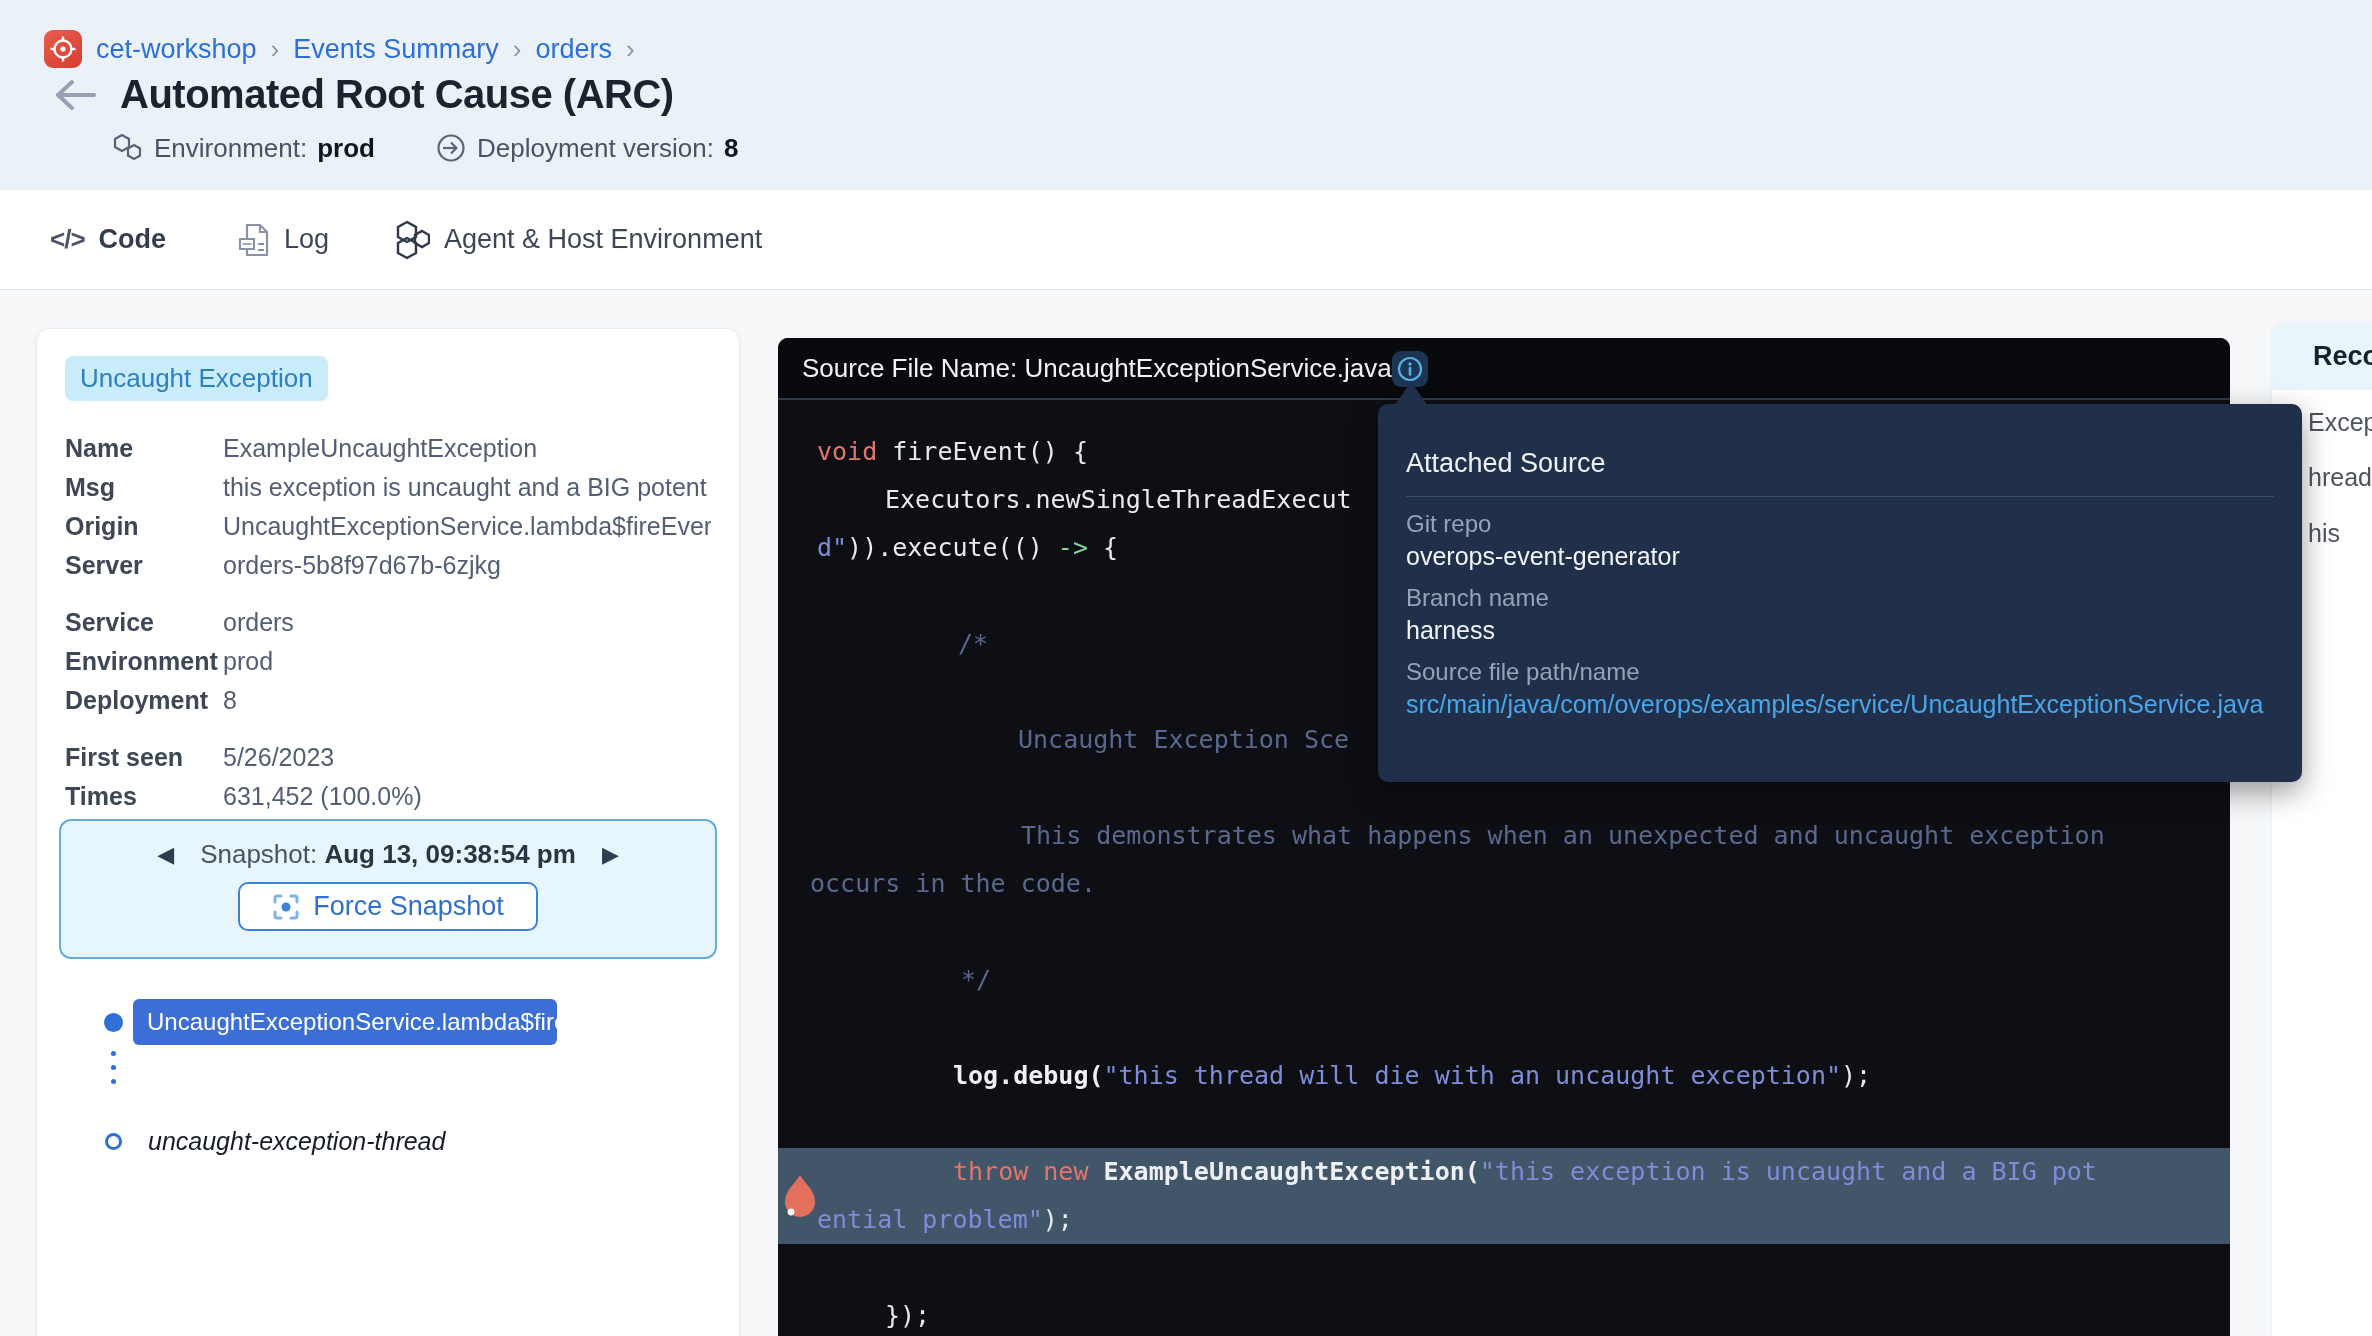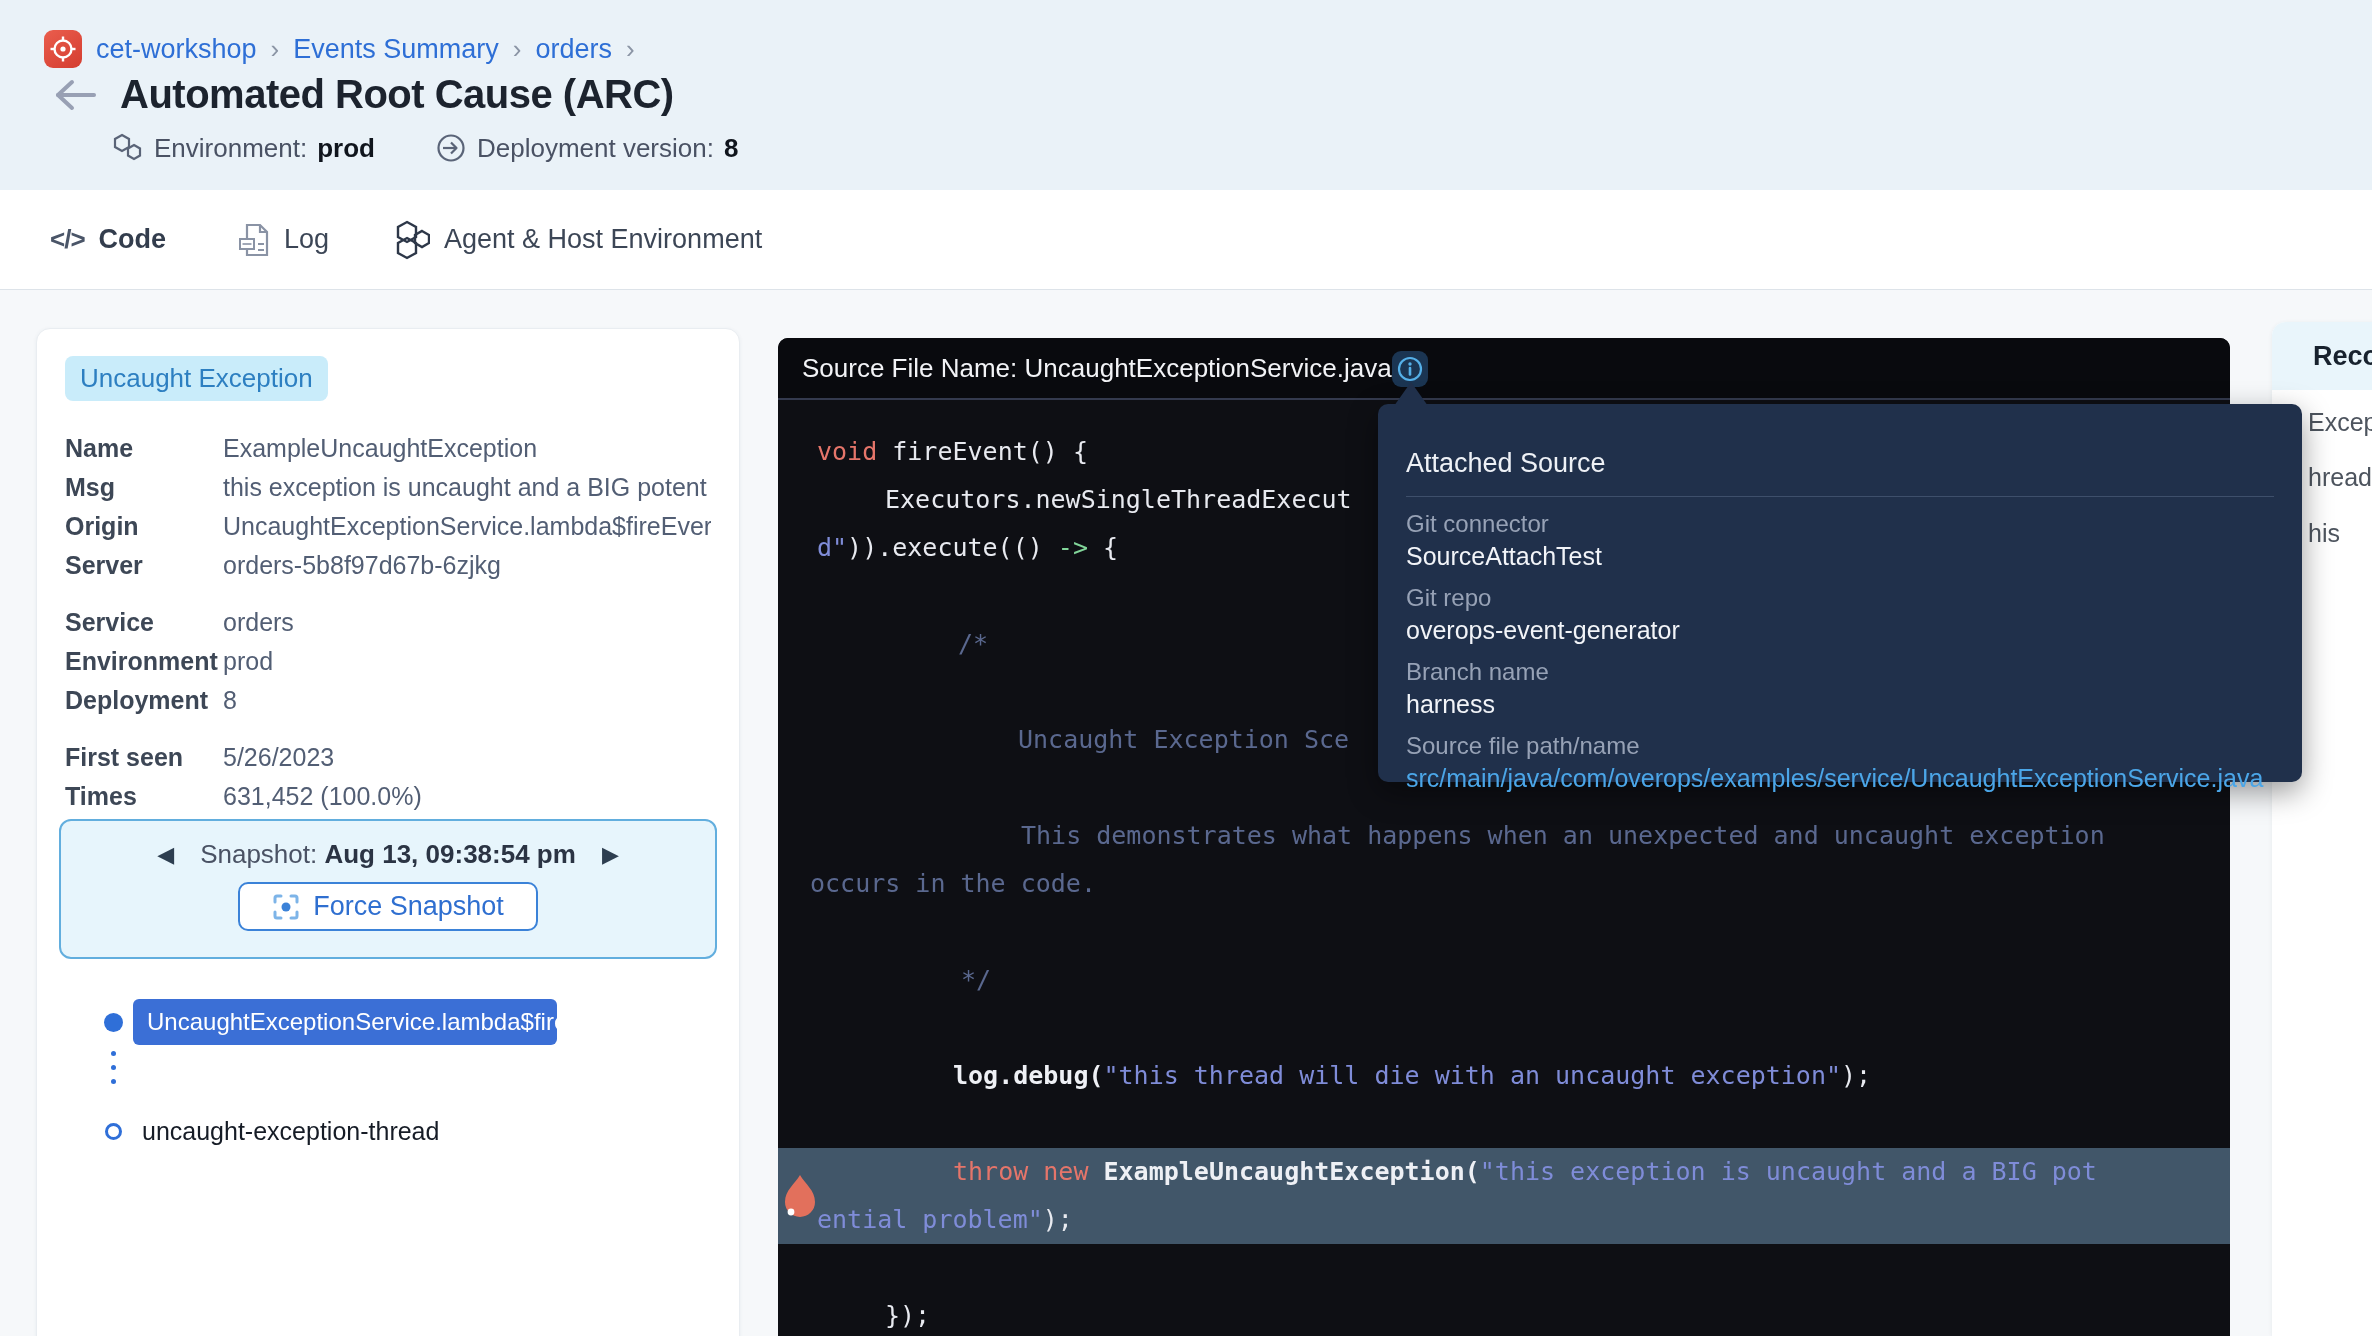--- a/index.html
+++ b/index.html
@@ -45,21 +45,21 @@
   .snap-text { font-size:26px; color:#4a5264; }
   .snap-text b { color:#2b3444; }
   .force-btn { display:inline-flex; align-items:center; gap:13px; margin-top:12px; padding:7px 32px; background:#fff; border:2px solid #3b82d8; border-radius:10px; cursor:pointer; }
   .force-label { font-size:27px; color:#2f6fd0; }
   .stack { position:absolute; left:0; top:662px; width:704px; }
   .stk-row1 { position:absolute; left:67px; top:8px; display:flex; align-items:center; gap:10px; }
   .stk-dot { width:19px; height:19px; border-radius:50%; background:#2f6fd8; flex:none; }
   .stk-chip { background:#3b6fd6; border-radius:6px; color:#fff; font-size:24px; padding:9px 14px; white-space:nowrap; max-width:424px; overflow:hidden; cursor:pointer; }
   .stk-dots { position:absolute; left:74px; top:60px; display:flex; flex-direction:column; gap:9px; }
   .stk-dots i { width:5px; height:5px; border-radius:50%; background:#2f6fd8; }
-  .stk-row2 { position:absolute; left:68px; top:126px; display:flex; align-items:center; gap:20px; }
+  .stk-row2 { position:absolute; left:68px; top:136px; display:flex; align-items:center; gap:26px;font-style:italic; }
   .stk-circle { width:17px; height:17px; border:3px solid #2f6fd8; border-radius:50%; background:#fff; flex:none; cursor:pointer; }
   .stk-thread { font-size:25px; color:#161c26; }
 
   
   .codepanel { position:absolute; left:778px; top:48px; width:1452px; height:1014px; background:#0e0f14; border-radius:10px 10px 0 0; }
   .codehdr { position:relative; height:62px; background:#090a0e; border-bottom:2px solid #343a4e; border-radius:10px 10px 0 0; display:flex; align-items:center; padding-left:24px; }
   .codehdr-title { font-size:26px; color:#f2f3f6; }
   .info-btn { position:absolute; left:614px; top:13px; width:36px; height:36px; background:#1b3552; border-radius:9px; display:flex; align-items:center; justify-content:center; cursor:pointer; }
   .codebody { padding-top:28px; font-family:"DejaVu Sans Mono", monospace; font-size:25px; }
   .cl { height:48px; line-height:48px; white-space:pre; overflow:hidden; color:#e8eaf0; }
@@ -298,24 +298,20 @@
     <div class="rcard-item" style="top:86px">Excepti</div>
     <div class="rcard-item" style="top:141px">hread-</div>
     <div class="rcard-item" style="top:197px">his</div>
   </div>
 
   <div class="tooltip">
     <div class="tt-arrow"></div>
     <div class="tt-title">Attached Source</div>
     <div class="tt-div"></div>
     <div class="tt-pair">
-      <div class="tt-label">Git connector</div>
-      <div class="tt-value">SourceAttachTest</div>
-    </div>
-    <div class="tt-pair">
       <div class="tt-label">Git repo</div>
       <div class="tt-value">overops-event-generator</div>
     </div>
     <div class="tt-pair">
       <div class="tt-label">Branch name</div>
       <div class="tt-value">harness</div>
     </div>
     <div class="tt-pair">
       <div class="tt-label">Source file path/name</div>
       <div class="tt-value link">src/main/java/com/overops/examples/service/UncaughtExceptionService.java</div>

